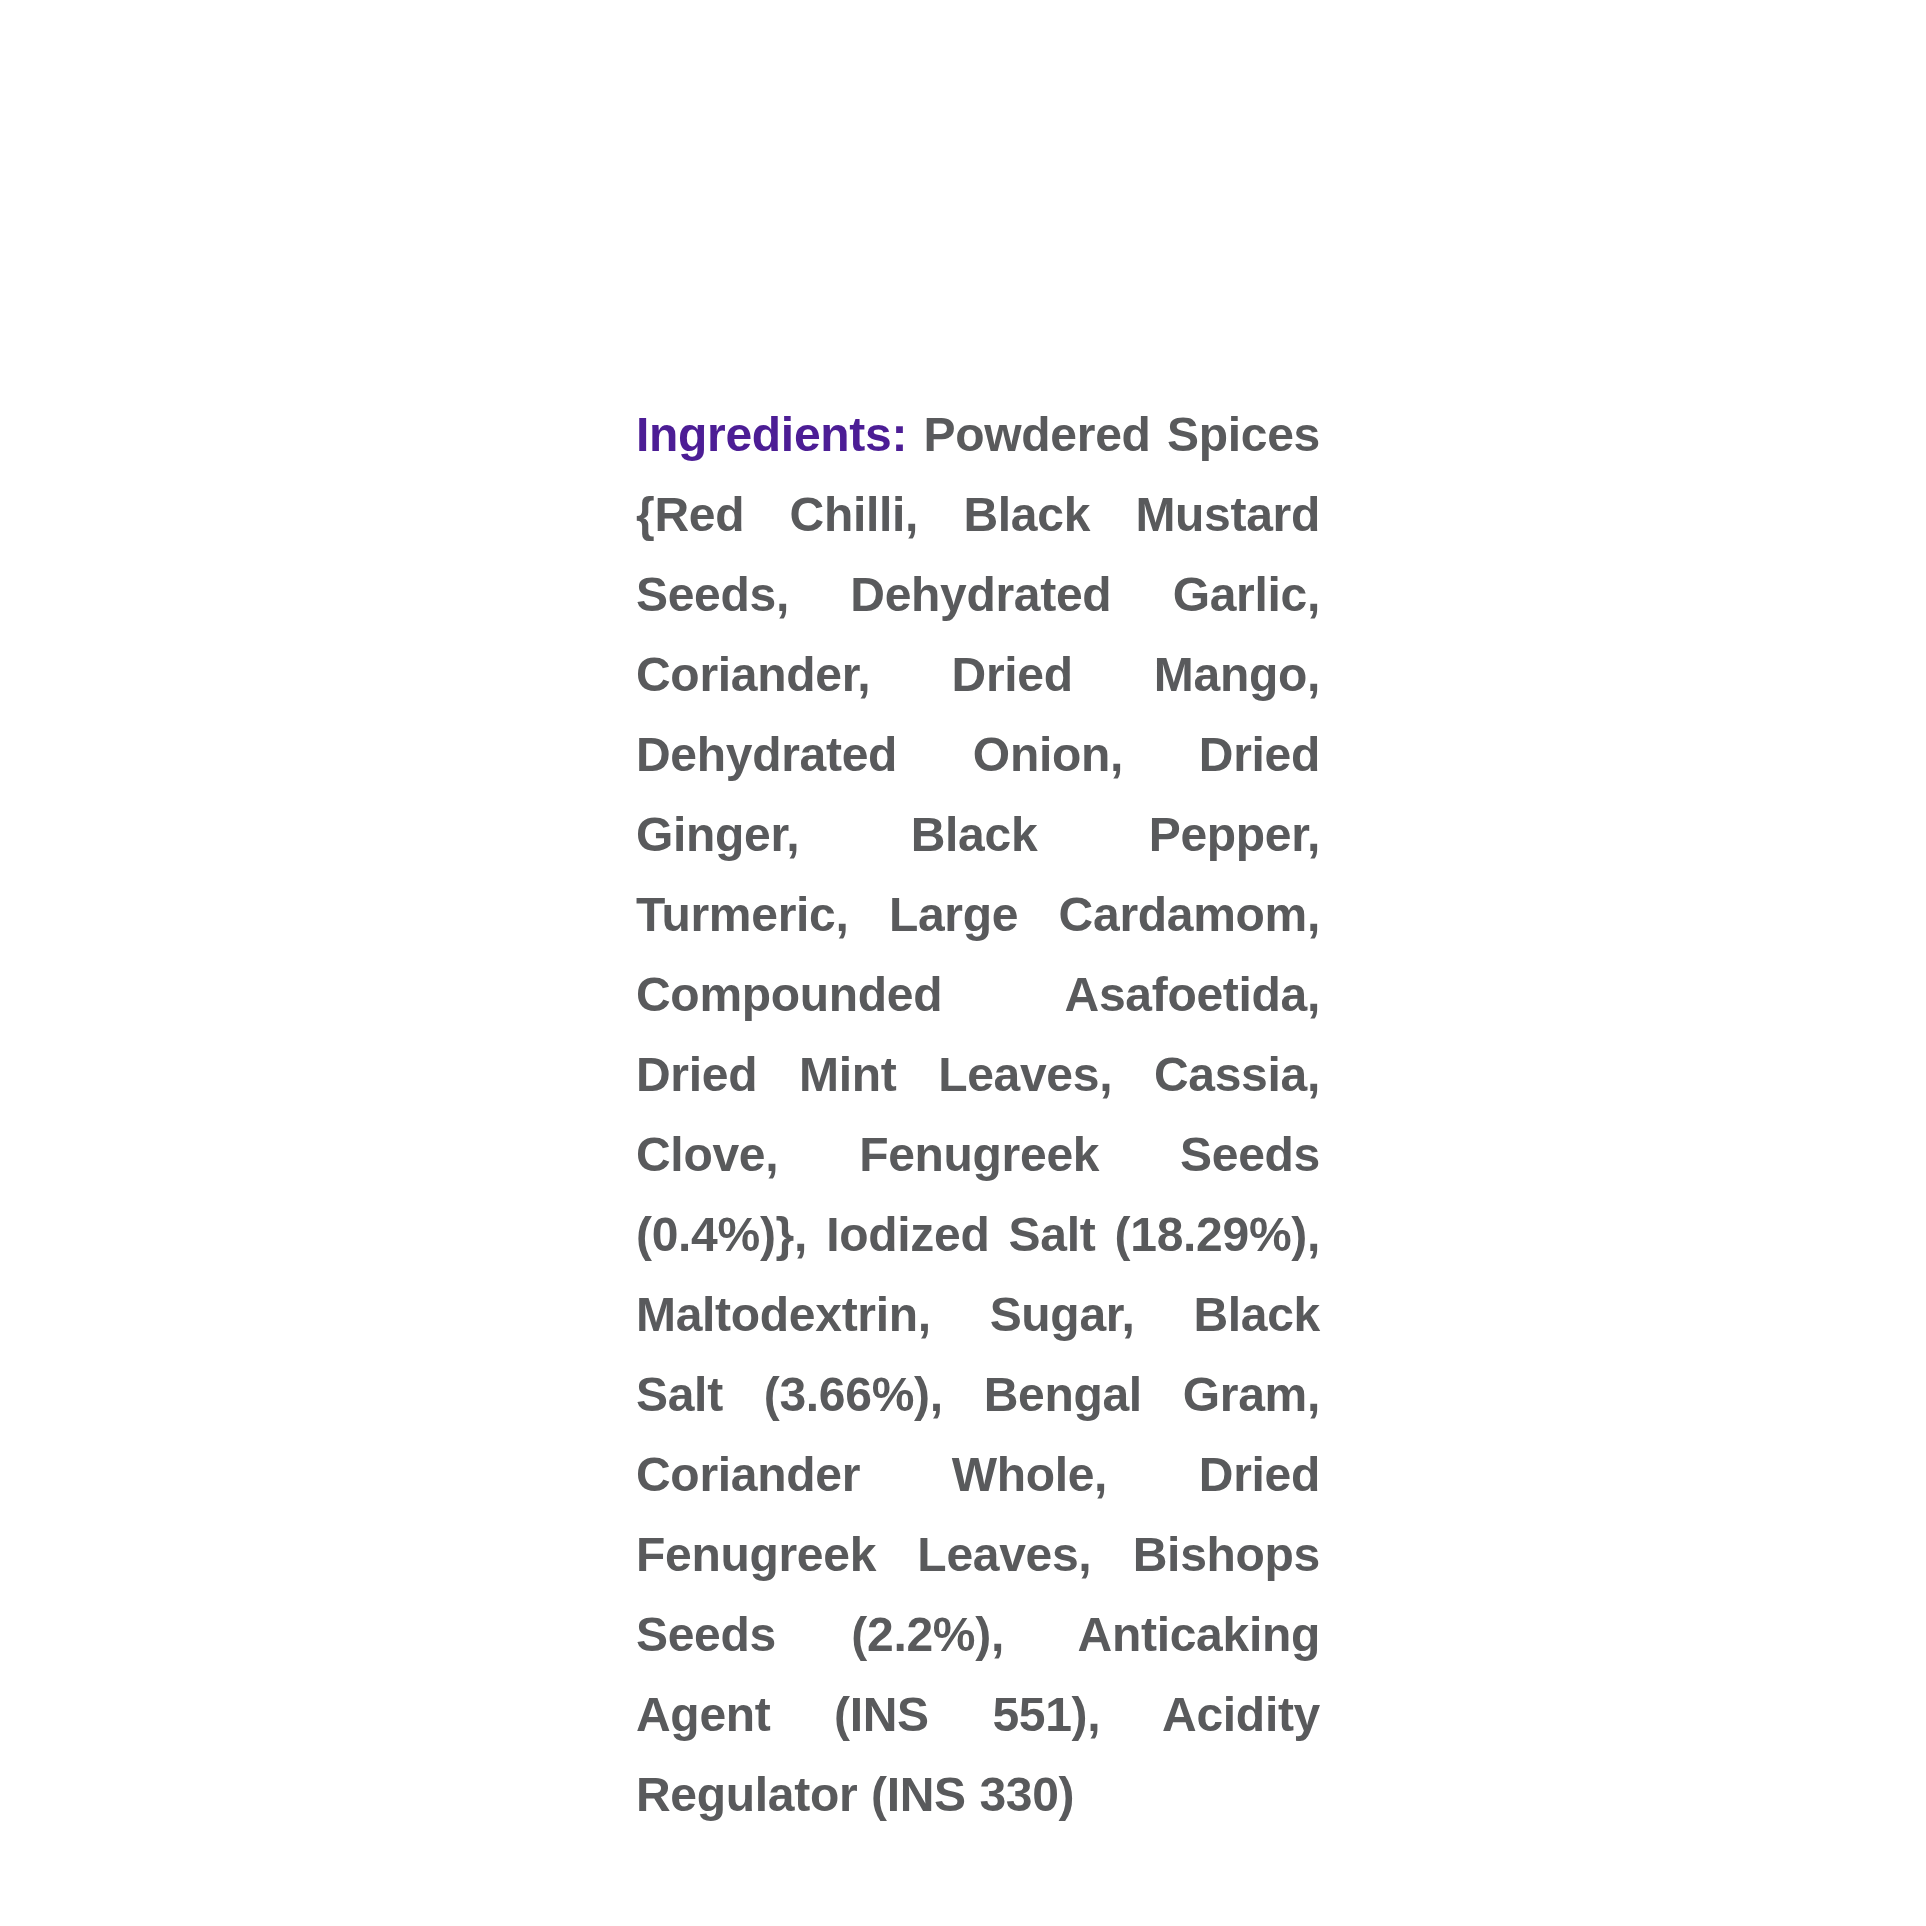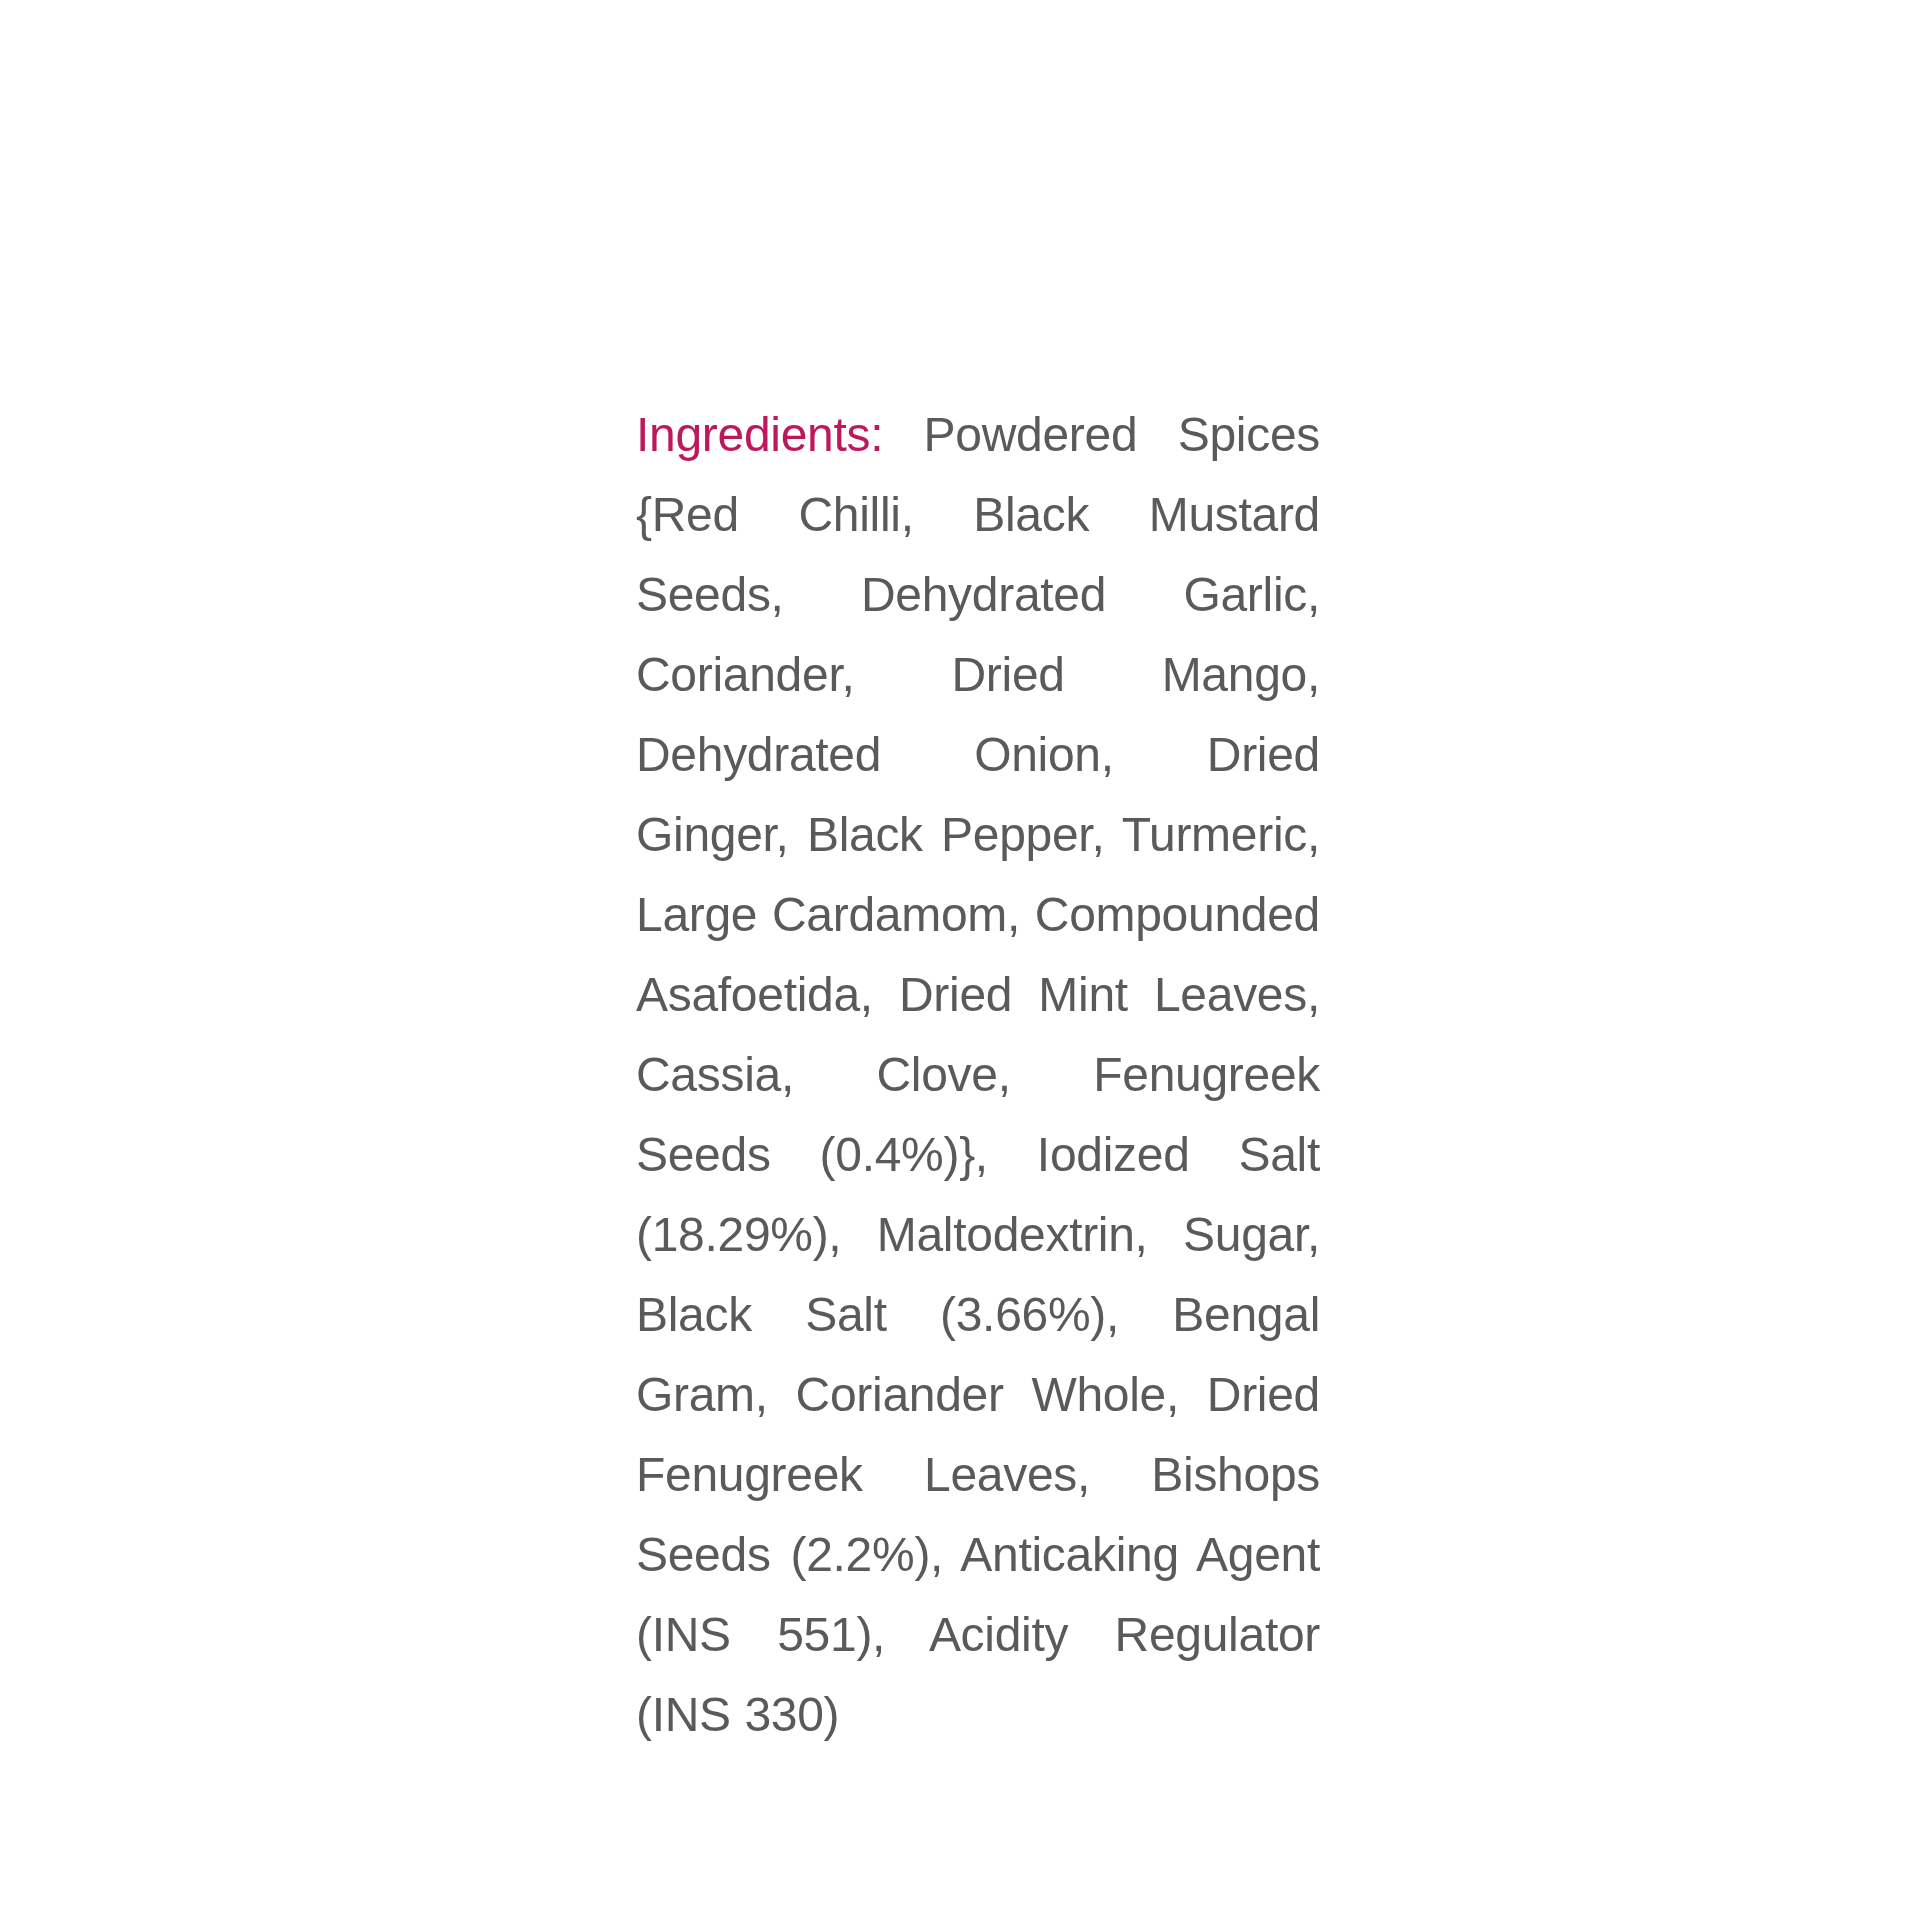--- a/index.html
+++ b/index.html
@@ -28,25 +28,25 @@
     text-align: justify;
     text-align-last: left;
     color: #595a5c;
     font-size: 48px;
     line-height: 80px;
     font-weight: 400;
     letter-spacing: -0.3px;
     word-spacing: 0.6px;
   }
   .ingredients-block .label {
-    font-weight: 400;
-    color: #be185d;
+    font-weight: 700;
+    color: #4c1d95;
   }
   .ingredients-block .body-text {
-    font-weight: 400;
+    font-weight: 700;
   }
 </style>
 </head>
 <body>
 
 <div class="page">
   <p class="ingredients-block">
     <span class="label">Ingredients:</span><span class="body-text"> Powdered Spices {Red Chilli, Black Mustard Seeds, Dehydrated Garlic, Coriander, Dried Mango, Dehydrated Onion, Dried Ginger, Black Pepper, Turmeric, Large Cardamom, Compounded Asafoetida, Dried Mint Leaves, Cassia, Clove, Fenugreek Seeds (0.4%)}, Iodized Salt (18.29%), Maltodextrin, Sugar, Black Salt (3.66%), Bengal Gram, Coriander Whole, Dried Fenugreek Leaves, Bishops Seeds (2.2%), Anticaking Agent (INS 551), Acidity Regulator (INS 330)</span>
   </p>
 </div>

